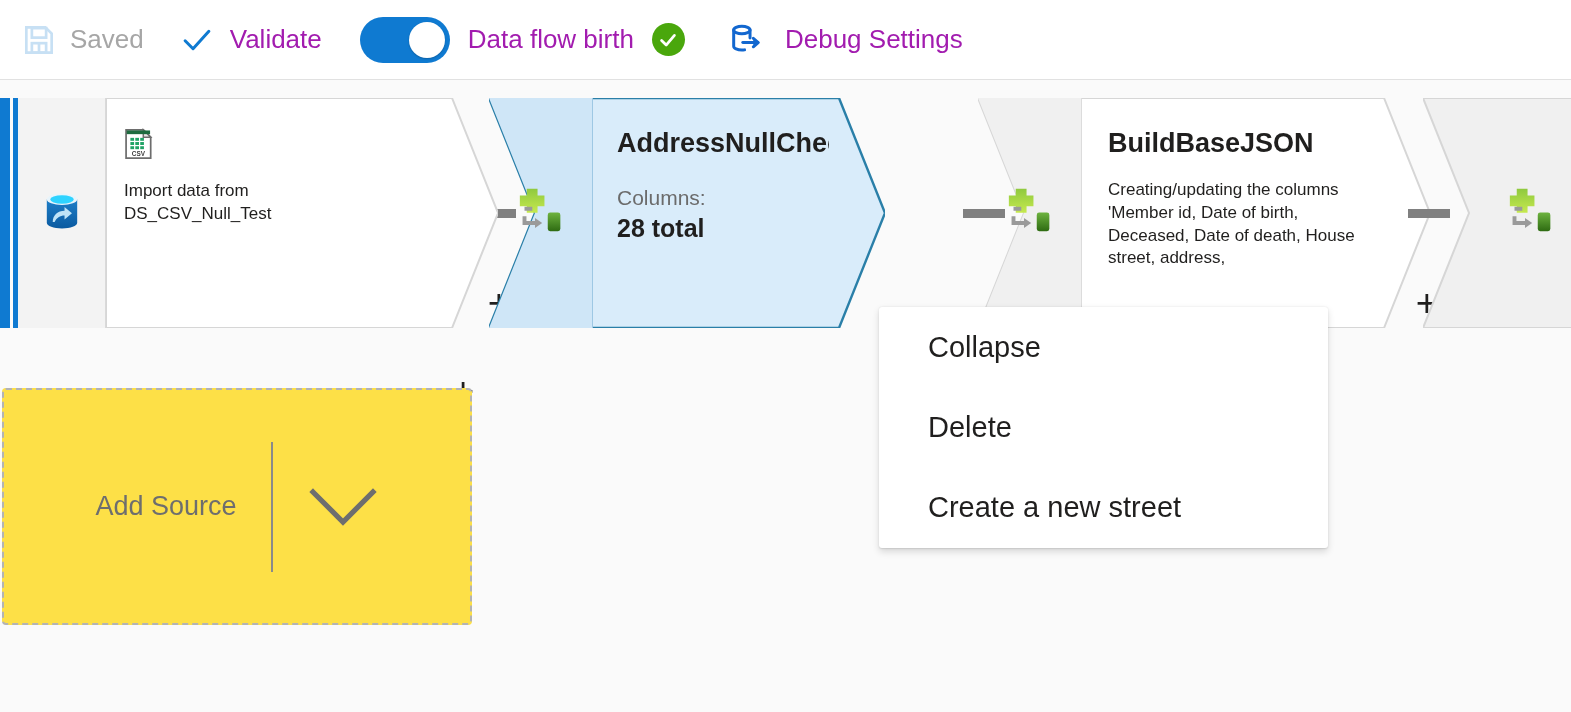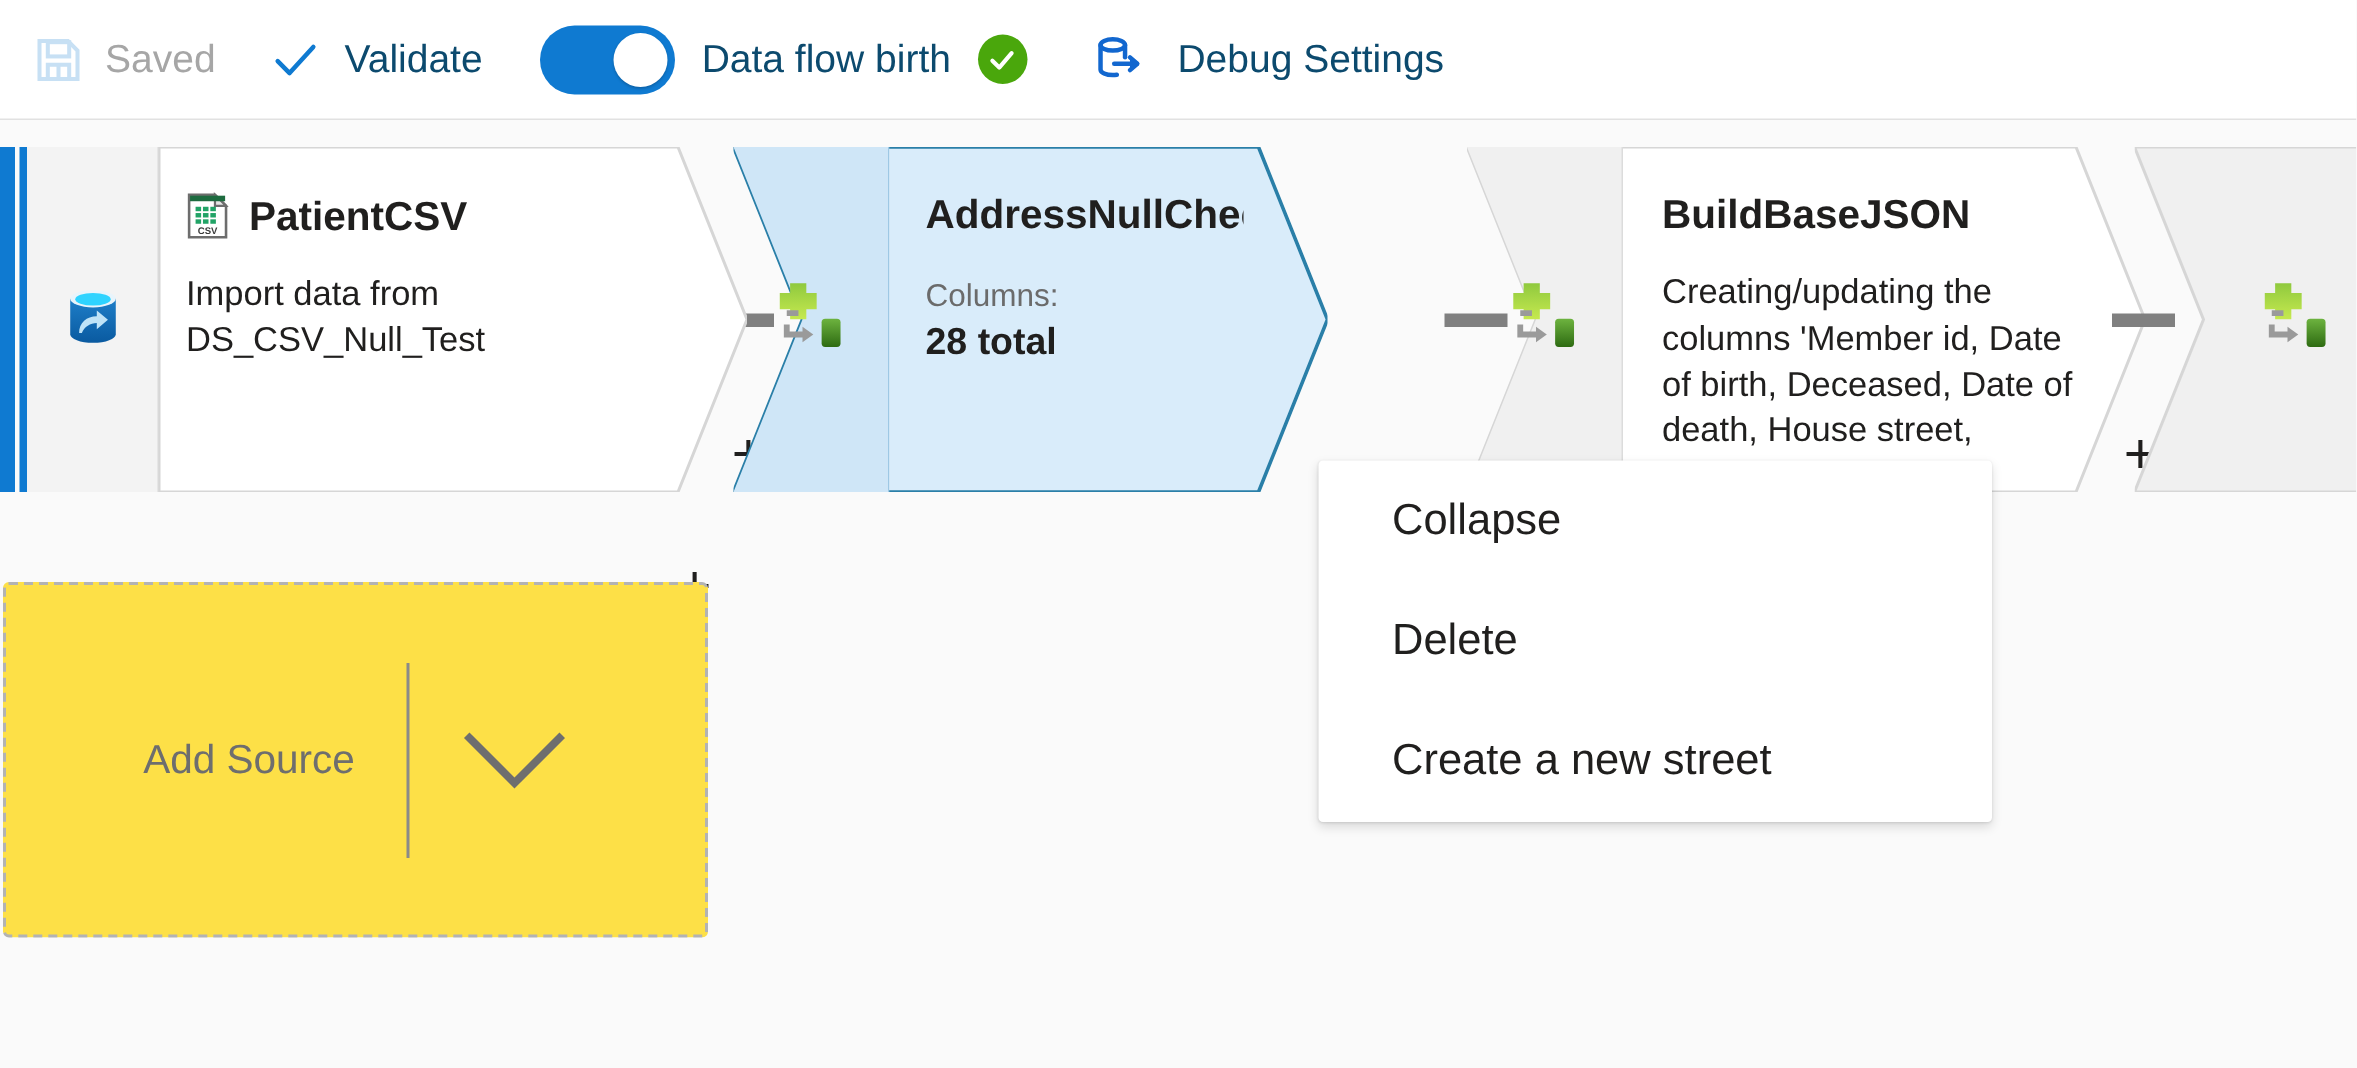--- a/index.html
+++ b/index.html
@@ -15,21 +15,21 @@
   .toolbar {
     position: absolute; left: 0; top: 0; width: 1571px; height: 80px;
     background: #ffffff;
     border-bottom: 1px solid #e1e1e1;
     display: flex; align-items: center;
   }
   .tb-item {
     display: flex; align-items: center; height: 62px;
     padding: 0 6px; cursor: pointer;
   }
-  .tb-label { font-size: 26px; color: #0c4a6e; white-space: nowrap; }
+  .tb-label { font-size: 26px; color: #a21caf; white-space: nowrap; }
   .tb-label.dim { color: #a6a6a6; }
   .tb-icon { display: flex; align-items: center; justify-content: center; }
 
   .sp-a { width: 14px; }  
   .sp-b { width: 22px; }  
   .sp-c { width: 26px; }
   .sp-e { width: 26px; }
 
   
   .toggle {
@@ -94,21 +94,21 @@
   }
   .node .body {
     position: absolute; left: 120px; right: 52px; top: 26px; bottom: 12px;
     overflow: hidden;
   }
   .node .title {
     font-size: 27px; font-weight: 700; color: #201f1e;
     display: flex; align-items: center; gap: 12px; white-space: nowrap;
     margin-bottom: 20px;
   }
-  .node .desc { font-size: 23px; line-height: 1.34; color: #201f1e; }
+  .node .desc { font-size: 17px; line-height: 1.34; color: #201f1e; }
   .node .sublabel { font-size: 21px; color: #6b6b6b; line-height: 1.2; }
   .node .subvalue { font-size: 25px; font-weight: 700; color: #201f1e; line-height: 1.3; margin-top: 2px; }
 
   
   .node.selected .shape { background: #d9ecfa; }
   .node.selected .iconcol { background: #cfe6f7; border-right: 1px solid #9ec8e4; }
 
   
   .node.muted .shape { background: #f7f7f7; }
   .node.muted .iconcol { background: #f0f0f0; }
@@ -253,21 +253,20 @@
                 <rect x="5" y="11.4" width="3" height="2.4"></rect>
                   <rect x="9" y="11.4" width="3" height="2.4"></rect>
                   <rect x="13" y="11.4" width="3" height="2.4"></rect>
                 <rect x="5" y="14.8" width="3" height="2.4"></rect>
                   <rect x="9" y="14.8" width="3" height="2.4"></rect>
                   <rect x="13" y="14.8" width="3" height="2.4"></rect>
               </g>
               <text x="11.5" y="23" font-size="5.2" font-family="Liberation Sans, sans-serif" font-weight="bold" fill="#3b3b3b" text-anchor="middle">CSV</text>
             </svg>
           </span>
-          <span>PatientCSV</span>
         </div>
         <div class="desc" style="white-space:pre-line;">Import data from
 DS_CSV_Null_Test</div>
       </div>
       <div class="plus" style="right:-12px; bottom:6px;">+</div>
     </div>
 
     <div class="node selected" style="left:489px; width:396px;">
       <div class="shape"></div>
       <svg class="outline" viewBox="0 0 396 230" preserveAspectRatio="none">

